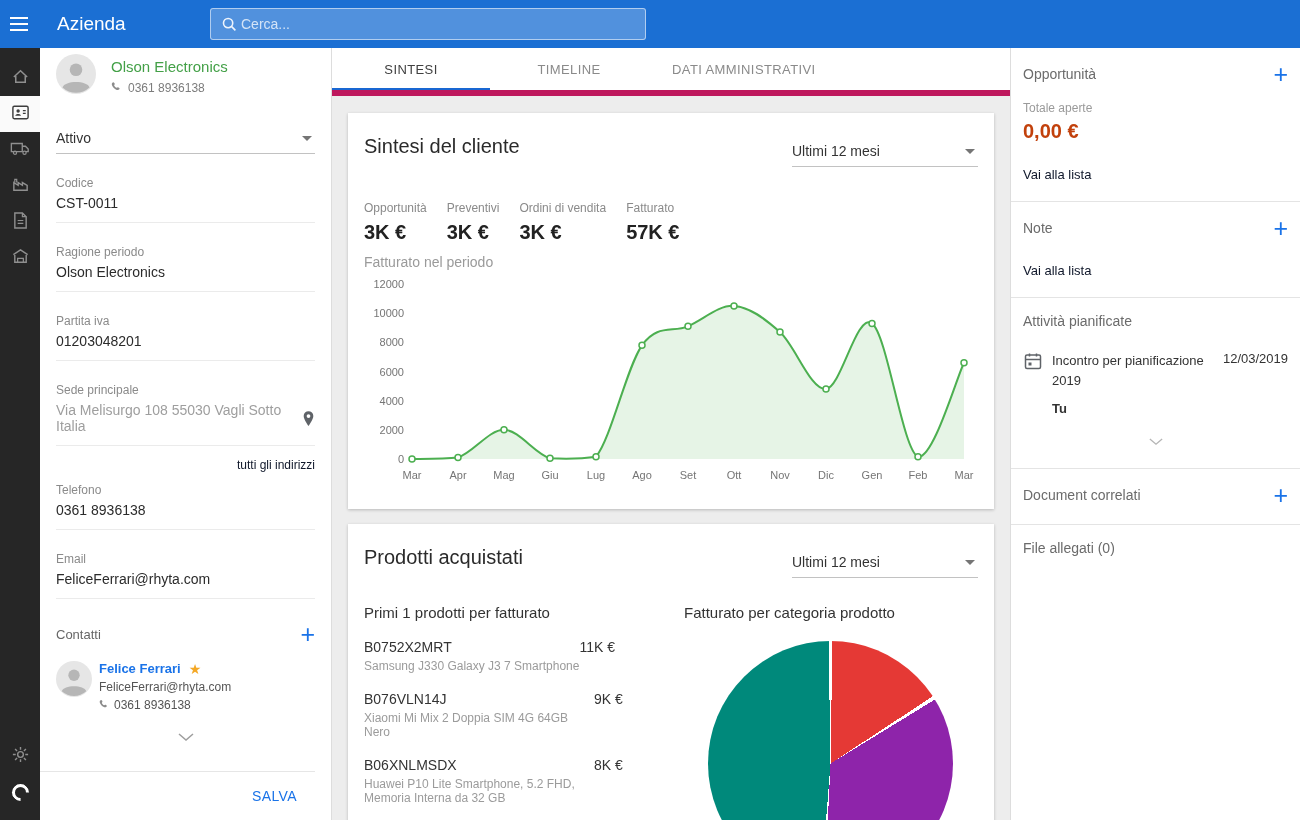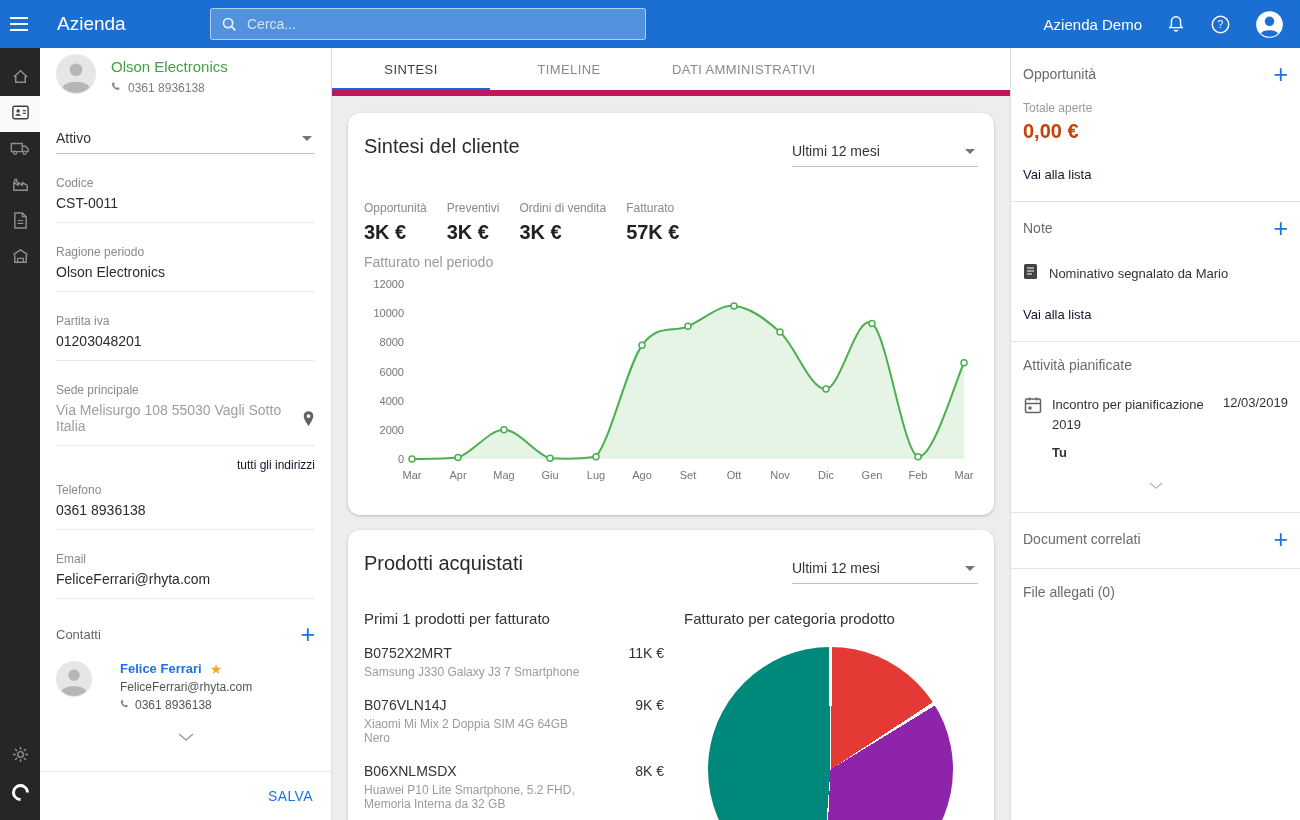--- a/index.html
+++ b/index.html
@@ -4,21 +4,21 @@
 <style>
   *{box-sizing:border-box;margin:0;padding:0}
   html,body{width:1300px;height:820px}
   body{position:relative;overflow:hidden;background:#ededed;font-family:"Liberation Sans",sans-serif;color:#333}
 
   
   .topbar{position:absolute;top:0;left:0;right:0;height:48px;background:#1b6fd3;display:flex;align-items:center;color:#fff;z-index:10}
   .hamburger{width:34px;height:48px;display:flex;flex-direction:column;justify-content:center;align-items:center;gap:4px;cursor:pointer;margin-left:2px}
   .hamburger span{display:block;width:18px;height:2px;background:#fff}
   .app-title{font-size:19px;font-weight:500;margin-left:21px}
-  .searchbox{position:absolute;left:210px;top:8px;width:436px;height:32px;background:rgba(255,255,255,.24);border:1px solid rgba(255,255,255,.55);border-radius:3px;display:flex;align-items:center;padding:0 10px;gap:10px}
+  .searchbox{position:absolute;left:210px;top:8px;width:436px;height:32px;background:rgba(255,255,255,.24);border:1px solid rgba(255,255,255,.55);border-radius:3px;display:flex;align-items:center;padding:0 10px;gap:4px}
   .searchbox input{flex:1;background:transparent;border:none;outline:none;color:#fff;font-size:14px;font-family:inherit}
   .searchbox input::placeholder{color:rgba(255,255,255,.75)}
   .topbar-right{margin-left:auto;display:flex;align-items:center;gap:24px;padding-right:16px}
   .account-name{font-size:15px;cursor:pointer}
   .tb-icon{display:flex;align-items:center;cursor:pointer}
 
   
   .rail{position:absolute;top:48px;left:0;width:40px;bottom:0;background:#262626;display:flex;flex-direction:column;align-items:center;padding-top:12px}
   .rail-item{width:40px;height:36px;display:flex;align-items:center;justify-content:center;color:#8f8f8f;cursor:pointer}
   .rail-item.selected{background:#fafafa;color:#3d3d3d}
@@ -37,48 +37,48 @@
   .fld{margin-top:22px;border-bottom:1px solid #ebebeb;padding-bottom:11px;position:relative}
   .lbl{font-size:12px;color:#8a8a8a}
   .val{font-size:14px;color:#2b2b2b;margin-top:5px}
   .val.muted{color:#9e9e9e;padding-right:22px}
   .pin{position:absolute;right:0;bottom:12px}
   .link{color:#0f172a;font-size:12px;cursor:pointer;text-decoration:none}
   .addr-link-row{text-align:right;margin-top:9px}
   .contacts-head{display:flex;align-items:center;justify-content:space-between;margin-top:24px}
   .contacts-label{font-size:13px;color:#666}
   .plus{color:#1a73e8;font-size:25px;font-weight:300;line-height:22px;cursor:pointer}
-  .contact-row{display:flex;gap:28px;margin-top:16px}
+  .contact-row{display:flex;gap:7px;margin-top:16px}
   .contact-name-row{display:flex;align-items:center;gap:8px}
   .contact-name{font-size:13px;font-weight:bold;color:#1a73e8;cursor:pointer}
   .star{color:#f4a826;font-size:14px;line-height:1}
   .contact-line{display:flex;align-items:center;gap:5px;margin-top:4px;font-size:12px;color:#555}
   .expander{text-align:center;margin-top:16px;cursor:pointer}
-  .lp-footer{position:absolute;left:0;right:0;bottom:0;height:49px;border-top:1px solid #e6e6e6;background:#fff;display:flex;align-items:center;justify-content:flex-end;padding:0 18px}
+  .lp-footer{position:absolute;left:0;right:16px;bottom:0;height:49px;border-top:1px solid #e6e6e6;background:#fff;display:flex;align-items:center;justify-content:flex-end;padding:0 18px}
   .save-btn{color:#1a73e8;font-size:14px;font-weight:500;letter-spacing:.4px;background:none;border:none;cursor:pointer;font-family:inherit}
 
   
   .main{position:absolute;left:332px;right:290px;top:48px;bottom:0}
   .tabbar{height:48px;background:#fff;border-bottom:6px solid #be185d;display:flex}
   .tab{min-width:158px;padding:0 24px;display:flex;align-items:center;justify-content:center;font-size:13px;letter-spacing:.4px;color:#8a8a8a;cursor:pointer}
   .tab.active{color:#404040;box-shadow:inset 0 -2px 0 #1967d2}
   .content{position:absolute;top:48px;left:0;right:0;bottom:0;padding:17px 16px 0;overflow:hidden;background:#ededed}
-  .card{background:#fff;border-radius:12px;box-shadow:0 1px 3px rgba(0,0,0,.22);padding:22px 16px 26px;margin-bottom:15px}
+  .card{background:#fff;border-radius:0;box-shadow:0 1px 3px rgba(0,0,0,.22);padding:22px 16px 20px;margin-bottom:15px}
   .card-head{display:flex;align-items:flex-start;justify-content:space-between}
   .card-title{font-size:20px;font-weight:500;color:#2a2a2a}
   .period-select{width:186px}
   .stats-row{display:flex;gap:20px;margin-top:34px}
   .stat .val{font-size:20px;font-weight:bold;color:#222;margin-top:6px}
   .chart-label{font-size:14px;color:#9a9a9a;margin-top:10px}
   .tick{font-size:11px;fill:#757575}
   .two-col{display:flex;margin-top:26px}
   .col-products{flex:0 0 300px}
   .col-pie{flex:1;margin-left:20px}
   .subtitle{font-size:15px;color:#333}
-  .prod{display:flex;justify-content:space-between;margin-top:18px}
+  .prod{display:flex;justify-content:flex-start;margin-top:18px}
   .prod-code{font-size:14px;color:#333}
   .prod-desc{font-size:12px;color:#9b9b9b;margin-top:4px;max-width:230px}
   .prod-val{font-size:14px;color:#333;white-space:nowrap}
   .pie{width:245px;height:245px;border-radius:50%;margin:20px 0 0 24px}
 
   
   .rp{position:absolute;top:48px;right:0;width:290px;bottom:0;background:#fff;border-left:1px solid #ddd}
   .rp-sec{padding:15px 12px 18px;border-bottom:1px solid #e4e4e4}
   .rp-sec:last-child{border-bottom:none}
   .rp-title-row{display:flex;align-items:center;justify-content:space-between}
@@ -104,42 +104,20 @@
     </div>
   <div class="app-title">Azienda</div>
   <div class="searchbox">
     <span class="tb-icon">
       <svg width="16" height="16" viewBox="0 0 18 18">
           <circle cx="8" cy="8" r="5.2" fill="none" stroke="rgba(255,255,255,.9)" stroke-width="1.8"></circle>
           <path d="M12 12l4.2 4.2" stroke="rgba(255,255,255,.9)" stroke-width="1.8"></path>
         </svg>
     </span>
     <input placeholder="Cerca..." style="">
-  </div>
-  <div class="topbar-right">
-    <span class="account-name">Azienda Demo</span>
-    <span class="tb-icon">
-      <svg width="20" height="22" viewBox="0 0 22 22">
-          <path d="M11 3a5 5 0 0 0-5 5v4.6L4.4 15h13.2L16 12.6V8a5 5 0 0 0-5-5z" fill="none" stroke="#fff" stroke-width="1.6"></path>
-          <path d="M9.2 17.4a1.9 1.9 0 0 0 3.6 0" fill="none" stroke="#fff" stroke-width="1.6"></path>
-        </svg>
-    </span>
-    <span class="tb-icon">
-      <svg width="21" height="21" viewBox="0 0 22 22">
-          <circle cx="11" cy="11" r="8.6" fill="none" stroke="#fff" stroke-width="1.6"></circle>
-          <text x="11" y="15" text-anchor="middle" font-size="11" font-family="Liberation Sans, sans-serif" fill="#fff">?</text>
-        </svg>
-    </span>
-    <span class="tb-icon">
-      <svg width="29" height="29" viewBox="0 0 30 30">
-          <circle cx="15" cy="15" r="13.8" fill="#fff"></circle>
-          <circle cx="15" cy="11.7" r="4.9" fill="#1b6fd3"></circle>
-          <path d="M6.2 24.6a13.8 13.8 0 0 0 17.6 0c-1.3-4.8-16.3-4.8-17.6 0z" fill="#1b6fd3"></path>
-        </svg>
-    </span>
   </div>
 </header>
 
 <nav class="rail">
   <div class="rail-item">
     <span><svg width="19" height="19" viewBox="0 0 20 20">
           <path d="M3 10.5 10 4l7 6.5M5 9.5V16h10V9.5" fill="none" stroke="currentColor" stroke-width="1.6"></path>
         </svg></span>
   </div>
   <div class="rail-item selected">
@@ -423,29 +401,20 @@
     <div class="rp-sub">Totale aperte</div>
     <div class="rp-big">0,00 €</div>
     <div class="rp-link-row"><a class="link">Vai alla lista</a></div>
   </section>
 
   <section class="rp-sec">
     <div class="rp-title-row">
       <span class="rp-title">Note</span>
       <span class="plus">+</span>
     </div>
-    <div class="note-row">
-      <span>
-        <svg width="15" height="17" viewBox="0 0 15 17">
-            <rect x="1" y="1" width="13" height="15" rx="1.5" fill="#424242"></rect>
-            <path d="M4 5h7M4 8h7M4 11h5" stroke="#fff" stroke-width="1.2" fill="none"></path>
-          </svg>
-      </span>
-      <span>Nominativo segnalato da Mario</span>
-    </div>
     <div class="rp-link-row"><a class="link">Vai alla lista</a></div>
   </section>
 
   <section class="rp-sec">
     <div class="rp-title-row">
       <span class="rp-title">Attività pianificate</span>
     </div>
     <div class="act">
       <span>
         <svg width="20" height="20" viewBox="0 0 20 20">

